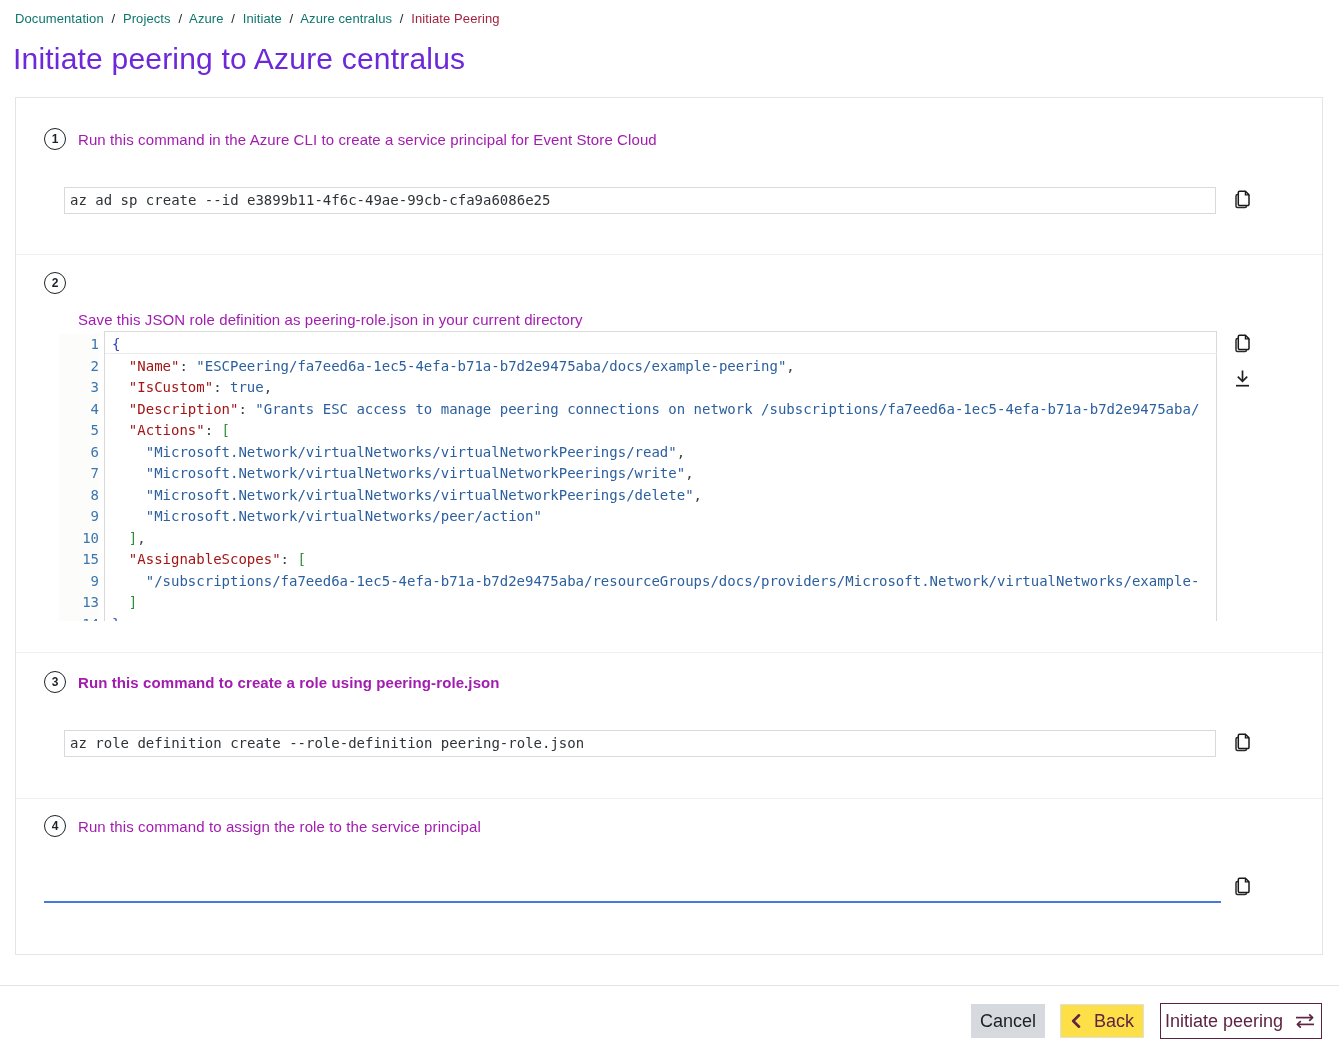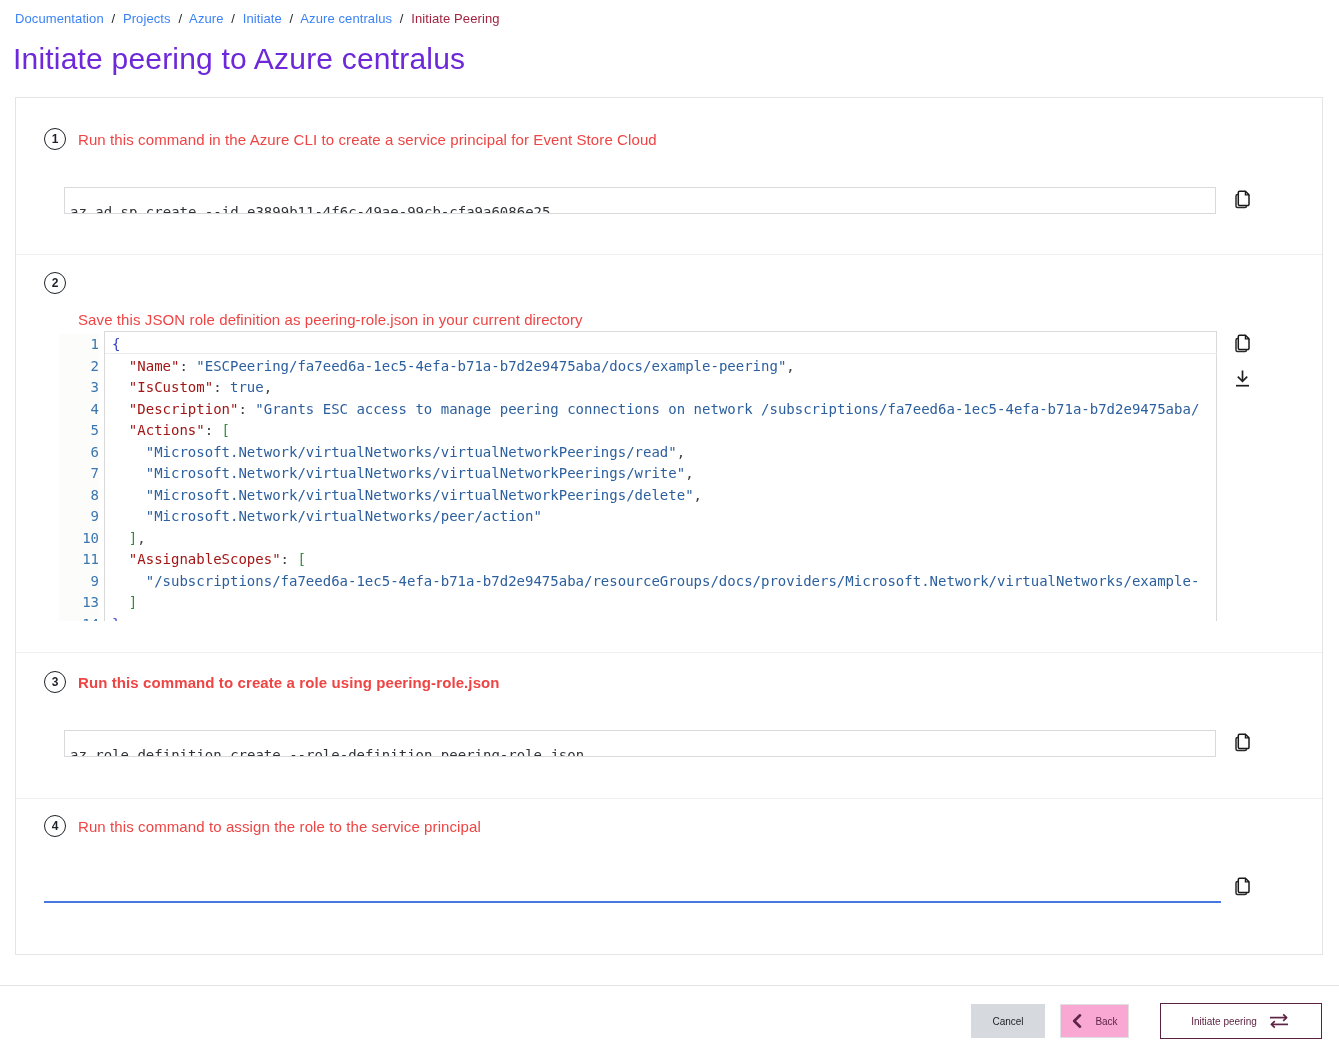--- a/index.html
+++ b/index.html
@@ -2,44 +2,44 @@
 <html><head>
 <meta charset="utf-8">
 <style>
   * { margin:0; padding:0; box-sizing:border-box; }
   body { background:#fff; font-family:"Liberation Sans","DejaVu Sans",sans-serif; }
   .screen { position:relative; width:1339px; height:1057px; background:#fff; overflow:hidden; }
 
   
   .breadcrumb { position:absolute; left:15px; top:11px; font-size:13px; color:#24282d; letter-spacing:.1px; }
   .breadcrumb span { margin-right:4px; }
-  .bc-link { color:#3b82f6; cursor:pointer; }
+  .bc-link { color:#0f766e; cursor:pointer; }
   .bc-current { color:#a32440; }
 
   
   .page-title { position:absolute; left:13px; top:42px; font-size:30px; font-weight:400; color:#6d28d9; letter-spacing:.2px; }
 
   
   .card { position:absolute; left:15px; top:97px; width:1308px; height:858px; border:1px solid #e4e4e4; background:#fff; }
   .divider { position:absolute; left:0; width:100%; height:1px; background:#edf0f0; }
   .d1 { top:156px; } .d2 { top:554px; } .d3 { top:700px; }
 
   
   .step-circle { position:absolute; width:22px; height:22px; border:1.5px solid #1d2127; border-radius:50%;
                  display:flex; align-items:center; justify-content:center; font-size:12px; font-weight:700; color:#1d2127; }
-  .step-label { position:absolute; font-size:15px; color:#ef4444; letter-spacing:.1px; }
+  .step-label { position:absolute; font-size:15px; color:#a21caf; letter-spacing:.1px; }
   .c1 { left:28px; top:30px; }  .l1 { left:62px; top:33px; }
   .c2 { left:28px; top:174px; } .l2 { left:62px; top:177px;margin-top:36px; }
   .c3 { left:28px; top:573px; } .l3 { left:62px; top:576px;font-weight:bold; }
   .c4 { left:28px; top:717px; } .l4 { left:62px; top:720px; }
 
   
   .cmd-box { position:absolute; left:48px; width:1152px; height:27px; border:1px solid #d9d9d9; background:#fff;
              font-family:"DejaVu Sans Mono","Liberation Mono",monospace; font-size:14px; color:#2f3337;
-             line-height:25px; padding:12px 5px; white-space:pre; overflow:hidden; }
+             line-height:25px; padding:0 5px; white-space:pre; overflow:hidden; }
   .cmd1 { top:89px; } .cmd3 { top:632px; } .cmd4 { top:776px; }
   .hscroll { position:absolute; left:28px; top:803px; width:1177px; height:2px; background:#4678df; }
 
   
   .icon-btn { position:absolute; width:24px; height:24px; background:none; border:none; cursor:pointer; padding:0; }
   .ib-copy1 { left:1214px; top:90px; }
   .ib-copy2 { left:1214px; top:234px; }
   .ib-down2 { left:1214px; top:269px; }
   .ib-copy3 { left:1214px; top:633px; }
   .ib-copy4 { left:1214px; top:777px; }
@@ -58,23 +58,23 @@
   .tk-key { color:#a31515; }
   .tk-str { color:#2c5f9e; }
   .tk-bool { color:#2c5f9e; }
   .tk-brace { color:#2d3fc4; }
   .tk-bracket { color:#2f8f3c; }
   .tk-punc, .tk-plain { color:#3a3f44; }
 
   
   .page-divider { position:absolute; left:0; top:985px; width:1339px; height:1px; background:#e1e4e4; }
   .btn { position:absolute; top:1004px; height:34px; display:flex; align-items:center; justify-content:center;
-         font-family:"Liberation Sans","DejaVu Sans",sans-serif; font-size:10px; cursor:pointer; }
+         font-family:"Liberation Sans","DejaVu Sans",sans-serif; font-size:18px; cursor:pointer; }
   .btn-cancel { left:971px; width:74px; background:#d6dade; border:none; color:#1a2027; }
-  .btn-back { left:1060px; width:69px; background:#f9a8d4; border:1px solid #e0e0e0; color:#5d2444; gap:13px; }
+  .btn-back { left:1060px; width:84px; background:#fde047; border:1px solid #e0e0e0; color:#5d2444; gap:13px; }
   .btn-submit { left:1160px; top:1003px; width:162px; height:36px; background:#fff; border:1.5px solid #5a2142; color:#5d2444; gap:10px; }
 </style>
 </head>
 <body>
 
 <div class="screen">
 
   <nav class="breadcrumb">
     <span class="bc-link">Documentation</span>
     <span class="bc-sep">/</span>
@@ -117,21 +117,21 @@
         <div class="ln">1</div>
         <div class="ln">2</div>
         <div class="ln">3</div>
         <div class="ln">4</div>
         <div class="ln">5</div>
         <div class="ln">6</div>
         <div class="ln">7</div>
         <div class="ln">8</div>
         <div class="ln">9</div>
         <div class="ln">10</div>
-        <div class="ln">11</div>
+        <div class="ln">15</div>
         <div class="ln">9</div>
         <div class="ln">13</div>
         <div class="ln">14</div>
       </div>
     <div class="json-content">
         <div class="code-line"><span class="tk-brace">{</span></div>
         <div class="code-line"><span class="tk-plain">  </span><span class="tk-key">"Name"</span><span class="tk-punc">: </span><span class="tk-str">"ESCPeering/fa7eed6a-1ec5-4efa-b71a-b7d2e9475aba/docs/example-peering"</span><span class="tk-punc">,</span></div>
         <div class="code-line"><span class="tk-plain">  </span><span class="tk-key">"IsCustom"</span><span class="tk-punc">: </span><span class="tk-bool">true</span><span class="tk-punc">,</span></div>
         <div class="code-line"><span class="tk-plain">  </span><span class="tk-key">"Description"</span><span class="tk-punc">: </span><span class="tk-str">"Grants ESC access to manage peering connections on network /subscriptions/fa7eed6a-1ec5-4efa-b71a-b7d2e9475aba/</span></div>
         <div class="code-line"><span class="tk-plain">  </span><span class="tk-key">"Actions"</span><span class="tk-punc">: </span><span class="tk-bracket">[</span></div>

